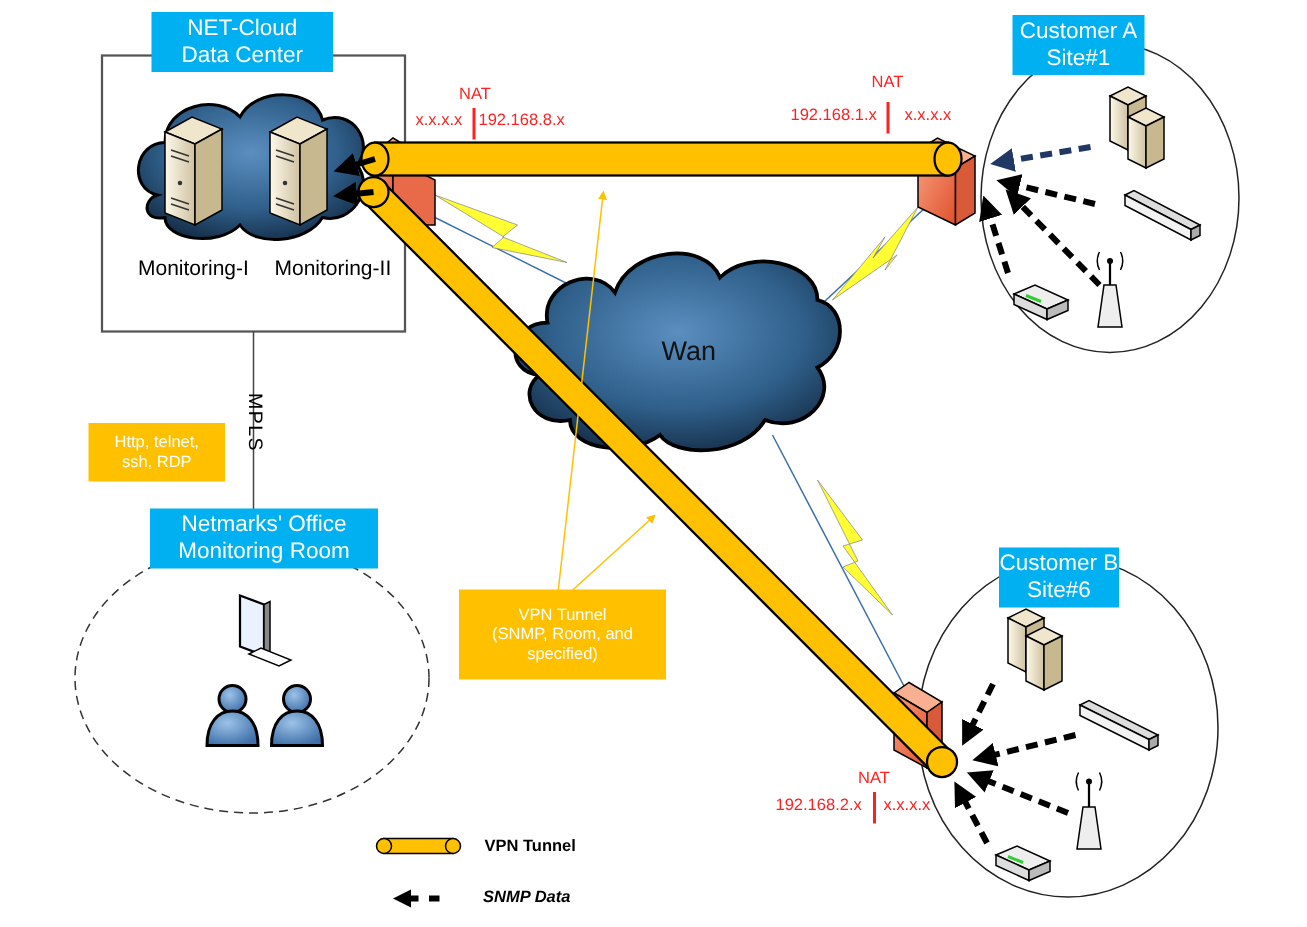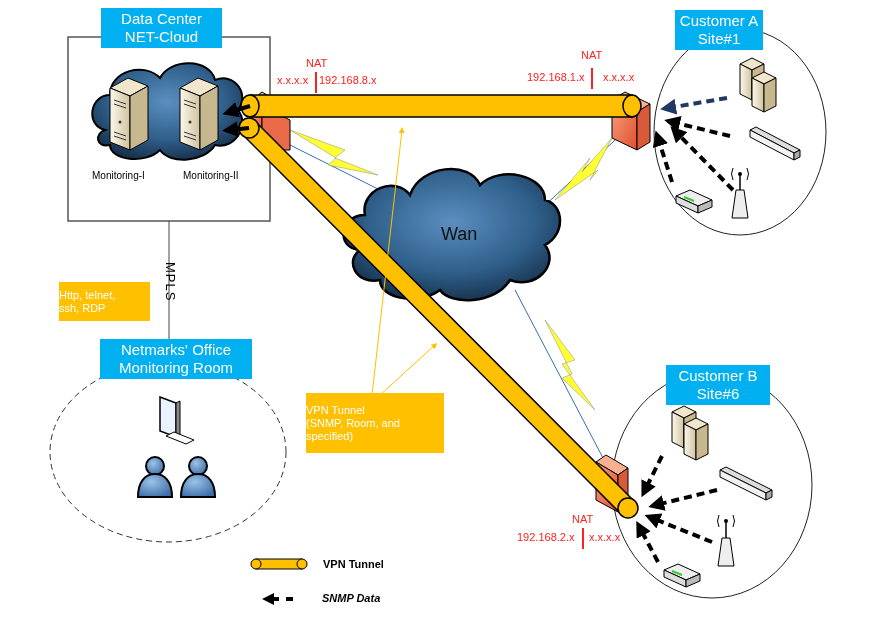--- a/index.html
+++ b/index.html
@@ -1,21 +1,21 @@
 <!DOCTYPE html>
 <html><head>
 <meta charset="utf-8">
 <style>
   html, body { margin:0; padding:0; background:#ffffff; }
   body { width:871px; height:618px; position:relative; overflow:hidden; font-family:"Liberation Sans", sans-serif; }
   svg#diagram { position:absolute; left:0; top:0; }
   .box-title { position:absolute; background:#00B0F0; color:#ffffff; text-align:center; font-size:15px; line-height:18px; padding:2px 0; }
-  .note { position:absolute; background:#FFC000; color:#ffffff; text-align:center; font-size:11px; line-height:13px; display:flex; align-items:flex-start; justify-content:center; flex-direction:column; }
+  .note { position:absolute; background:#FFC000; color:#ffffff; text-align:center; font-size:11px; line-height:13px; display:flex; align-items:center; justify-content:center; flex-direction:column; }
   .red { position:absolute; color:#ff2020; font-size:11px; white-space:nowrap; }
-  .dev-label { position:absolute; font-size:10px; color:#000; white-space:nowrap; }
+  .dev-label { position:absolute; font-size:14px; color:#000; white-space:nowrap; }
   .legend-text { position:absolute; font-size:11px; font-weight:bold; color:#000; white-space:nowrap; }
 </style>
 </head>
 <body>
 
 <svg id="diagram" width="871" height="618" viewBox="0 0 871 618" xmlns="http://www.w3.org/2000/svg">
   <defs>
     <radialGradient id="cloudGrad" cx="50%" cy="40%" r="65%">
       <stop offset="0%" stop-color="#5b8fc0"></stop>
       <stop offset="60%" stop-color="#2f5f8a"></stop>
@@ -207,28 +207,28 @@
     <ellipse cx="302" cy="564" rx="5" ry="5" fill="#FFC000" stroke="#000"></ellipse>
   </g>
   <g>
     <polygon points="262,599 274,593 274,605" fill="#000"></polygon>
     <rect x="273" y="597" width="6" height="4" fill="#000"></rect>
     <rect x="286" y="597" width="7" height="4" fill="#000"></rect>
   </g>
 </svg>
 
 <div class="box-title" style="left:101px;top:8px;width:121px;">
+  <div>NET-Cloud</div>
   <div>Data Center</div>
-  <div>NET-Cloud</div>
 </div>
 <div class="box-title" style="left:675px;top:10px;width:88px;">
   <div>Customer A</div>
   <div>Site#1</div>
 </div>
-<div class="box-title" style="left:666px;top:365px;width:104px;">
+<div class="box-title" style="left:666px;top:365px;width:80px;">
   <div>Customer B</div>
   <div>Site#6</div>
 </div>
 <div class="box-title" style="left:100px;top:339px;width:152px;">
   <div>Netmarks' Office</div>
   <div>Monitoring Room</div>
 </div>
 
 <div class="note" style="left:59px;top:282px;width:91px;height:39px;">
   <div>Http, telnet,</div>

